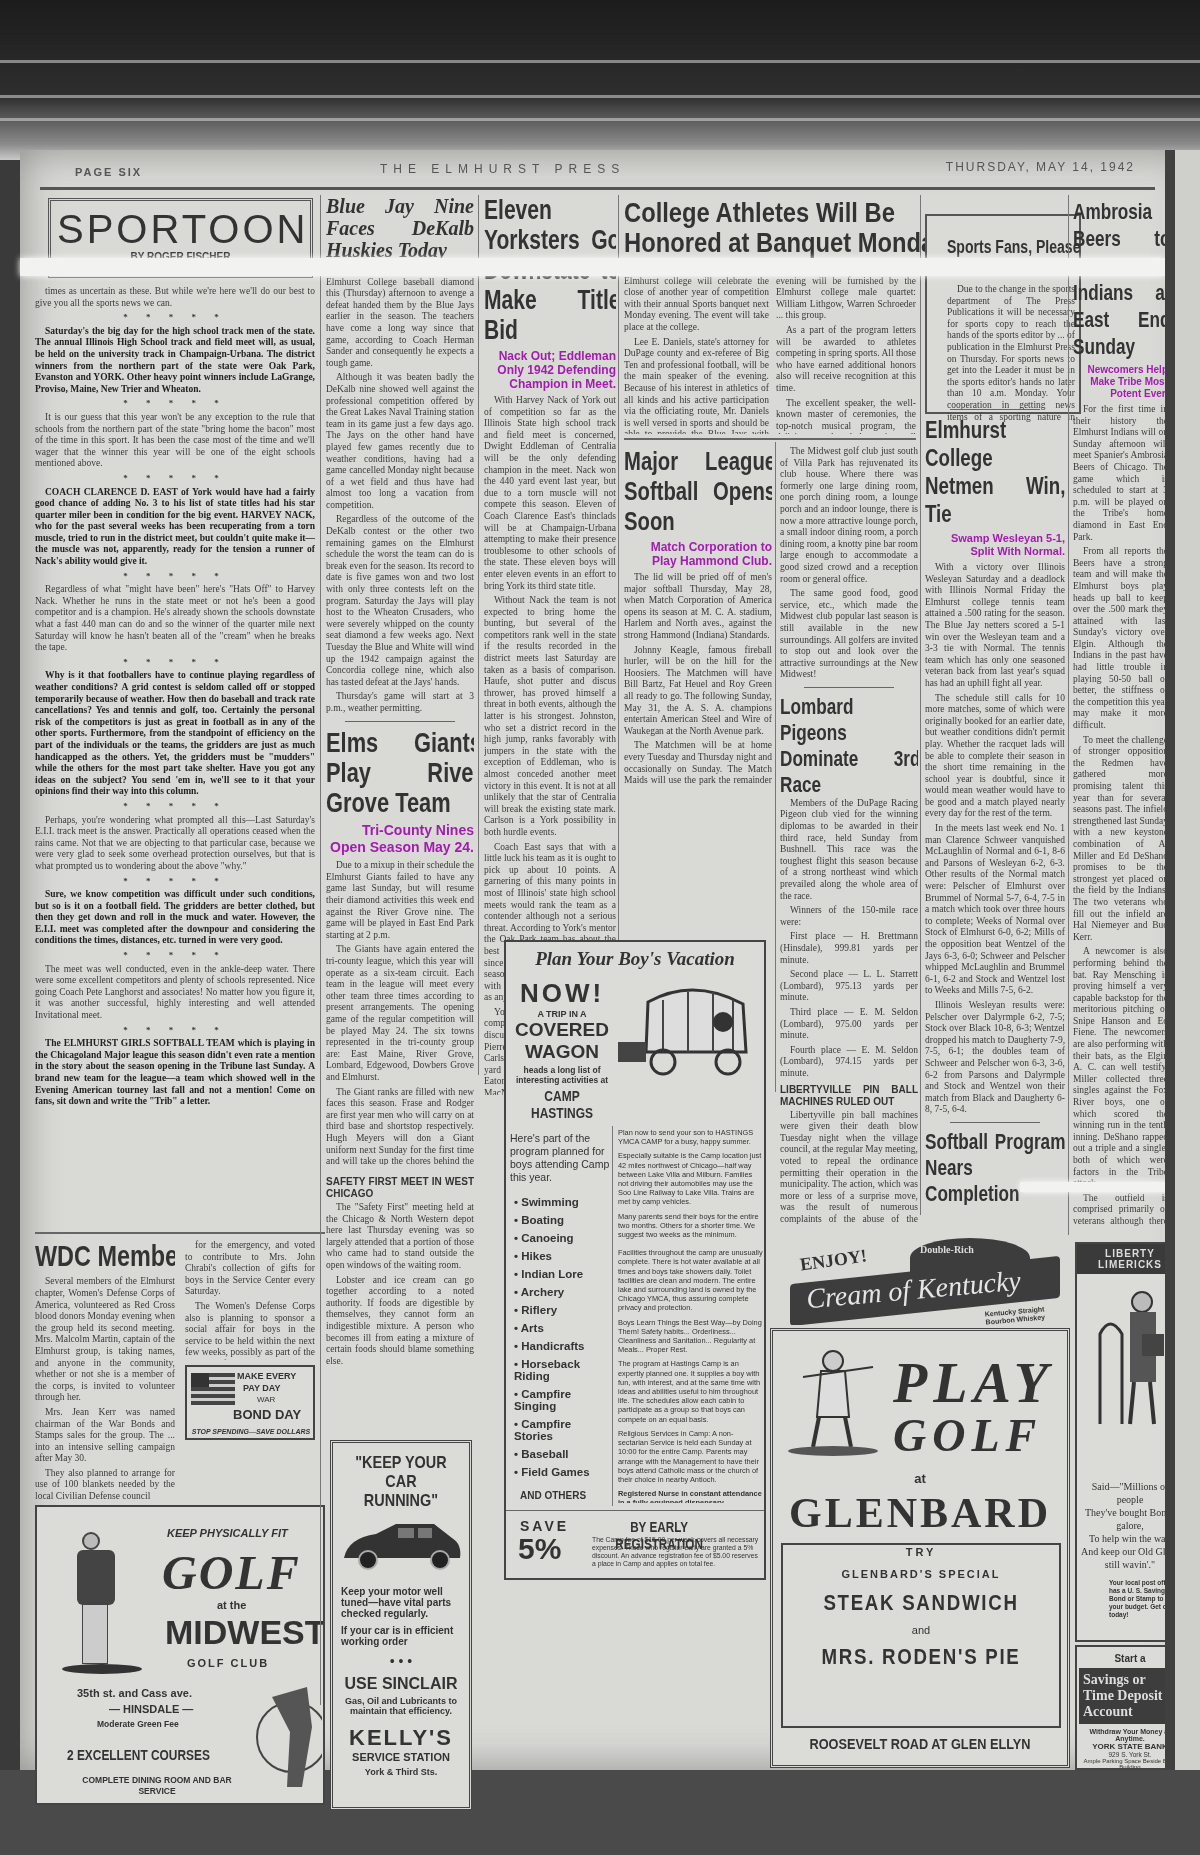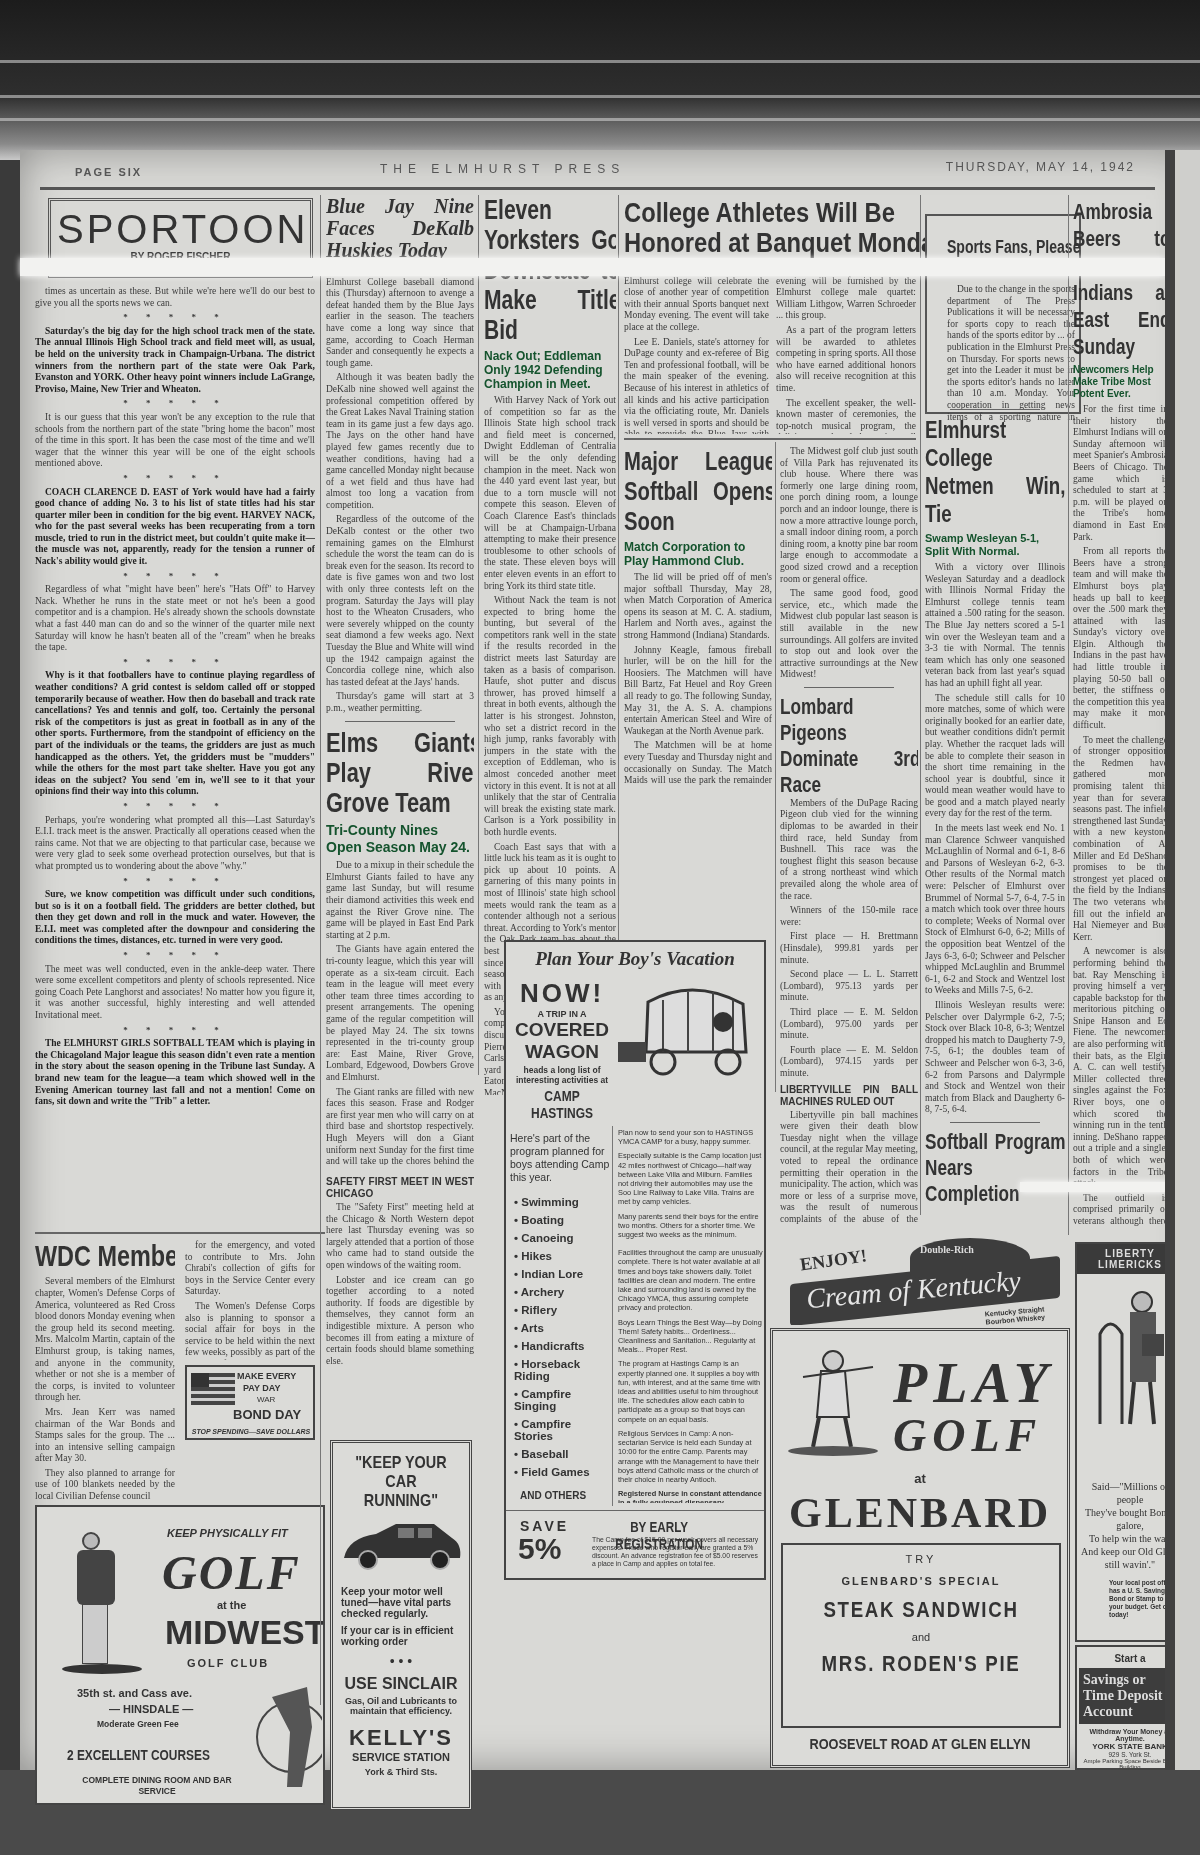--- a/index.html
+++ b/index.html
@@ -18,21 +18,21 @@
 .masthead .date{position:absolute;right:60px;top:2px;font-size:12px}
 .rule{position:absolute;left:20px;right:40px;top:37px;height:3px;background:#555}
 .col{position:absolute;font-size:9.5px;line-height:11.6px;text-align:justify;overflow:hidden;color:#3a3a3a}
 .col p{margin-bottom:3px;text-indent:10px}
 .col p.bold{font-weight:bold;color:#222}
 .stars{text-align:center;letter-spacing:8px;font-weight:bold;font-size:9px;margin:2px 0}
 .vline{position:absolute;width:1px;background:#777}
 .hline{position:absolute;height:2px;background:#666}
 .hd{font-family:"Liberation Sans",sans-serif;font-weight:bold;color:#333;line-height:1.08;transform:scaleX(.78);transform-origin:left top;white-space:nowrap}
 .hd.ital{font-family:"Liberation Serif",serif;font-style:italic;transform:none}
-.sub{font-family:"Liberation Sans",sans-serif;font-weight:bold;color:#14532d;text-align:left;font-size:14px;line-height:17px;margin:4px 0}
+.sub{font-family:"Liberation Sans",sans-serif;font-weight:bold;color:#a21caf;text-align:right;font-size:14px;line-height:17px;margin:4px 0}
 .smallhd{font-family:"Liberation Sans",sans-serif;font-weight:bold;font-size:10px;line-height:12px;color:#333;margin:4px 0 2px}
 .box{position:absolute;border:2px solid #555;background:#dadad7}
 .sportoon{position:absolute;left:28px;top:48px;width:265px;height:80px;border:3px double #555;padding:6px}
 .sportoon .t{font-family:"Liberation Sans",sans-serif;font-size:40px;letter-spacing:3px;color:#333;text-align:center;line-height:44px}
 .sportoon .by{font-family:"Liberation Sans",sans-serif;font-size:10px;font-weight:bold;text-align:center;color:#333}
 .ad{position:absolute;border:2px solid #444;background:#dbdbd8;text-align:center;font-family:"Liberation Sans",sans-serif;color:#333;overflow:hidden}
 .ad .big{font-weight:bold}
 .bullets div{font-family:"Liberation Sans",sans-serif;font-weight:bold;font-size:11.5px;color:#333;margin:6px 0 6px 4px;text-align:left}
 .bullets div::before{content:"• "}
 </style>
@@ -327,21 +327,21 @@
         <path d="M38 24 L62 24 L66 70 L34 70 Z" fill="#ddd" stroke="#333" stroke-width="2"></path>
         <path d="M36 70 L30 100 M62 70 L68 100" stroke="#333" stroke-width="4"></path>
         <path d="M20 30 L90 20" stroke="#333" stroke-width="2"></path>
         <ellipse cx="50" cy="104" rx="45" ry="5" fill="#555"></ellipse>
       </svg>
     <div class="big" style="position:absolute;left:120px;top:20px;font-family:'Liberation Serif',serif;font-style:italic;font-size:56px;letter-spacing:6px">PLAY</div>
     <div class="big" style="position:absolute;left:120px;top:78px;font-family:'Liberation Serif',serif;font-style:italic;font-size:46px;letter-spacing:6px">GOLF</div>
     <div style="position:absolute;left:0;width:100%;top:140px;font-weight:bold;font-size:13px">at</div>
     <div class="big" style="position:absolute;left:0;width:100%;top:158px;font-family:'Liberation Serif',serif;font-size:42px;letter-spacing:3px">GLENBARD</div>
     <div style="position:absolute;left:8px;top:212px;width:280px;height:185px;border:2px solid #444">
-      <div style="margin-top:8px;font-size:11px;letter-spacing:3px;font-weight:normal">TRY</div>
+      <div style="margin-top:1px;font-size:11px;letter-spacing:3px;font-weight:bold">TRY</div>
       <div style="margin-top:10px;font-size:11px;letter-spacing:2px;font-weight:bold">GLENBARD'S SPECIAL</div>
       <div class="big" style="margin-top:10px;font-size:22px;letter-spacing:2px;transform:scaleX(.85)">STEAK SANDWICH</div>
       <div style="margin-top:8px;font-size:11px">and</div>
       <div class="big" style="margin-top:8px;font-size:22px;letter-spacing:2px;transform:scaleX(.85)">MRS. RODEN'S PIE</div>
     </div>
     <div class="big" style="position:absolute;left:0;width:100%;top:404px;font-size:15px;transform:scaleX(.85)">ROOSEVELT ROAD AT GLEN ELLYN</div>
   </div>
 
   <div class="ad" style="left:1055px;top:1092px;width:110px;height:400px">
     <div style="background:#3a3a3a;color:#ddd;font-size:10px;font-weight:bold;padding:4px 0;letter-spacing:1px">LIBERTY LIMERICKS</div>

